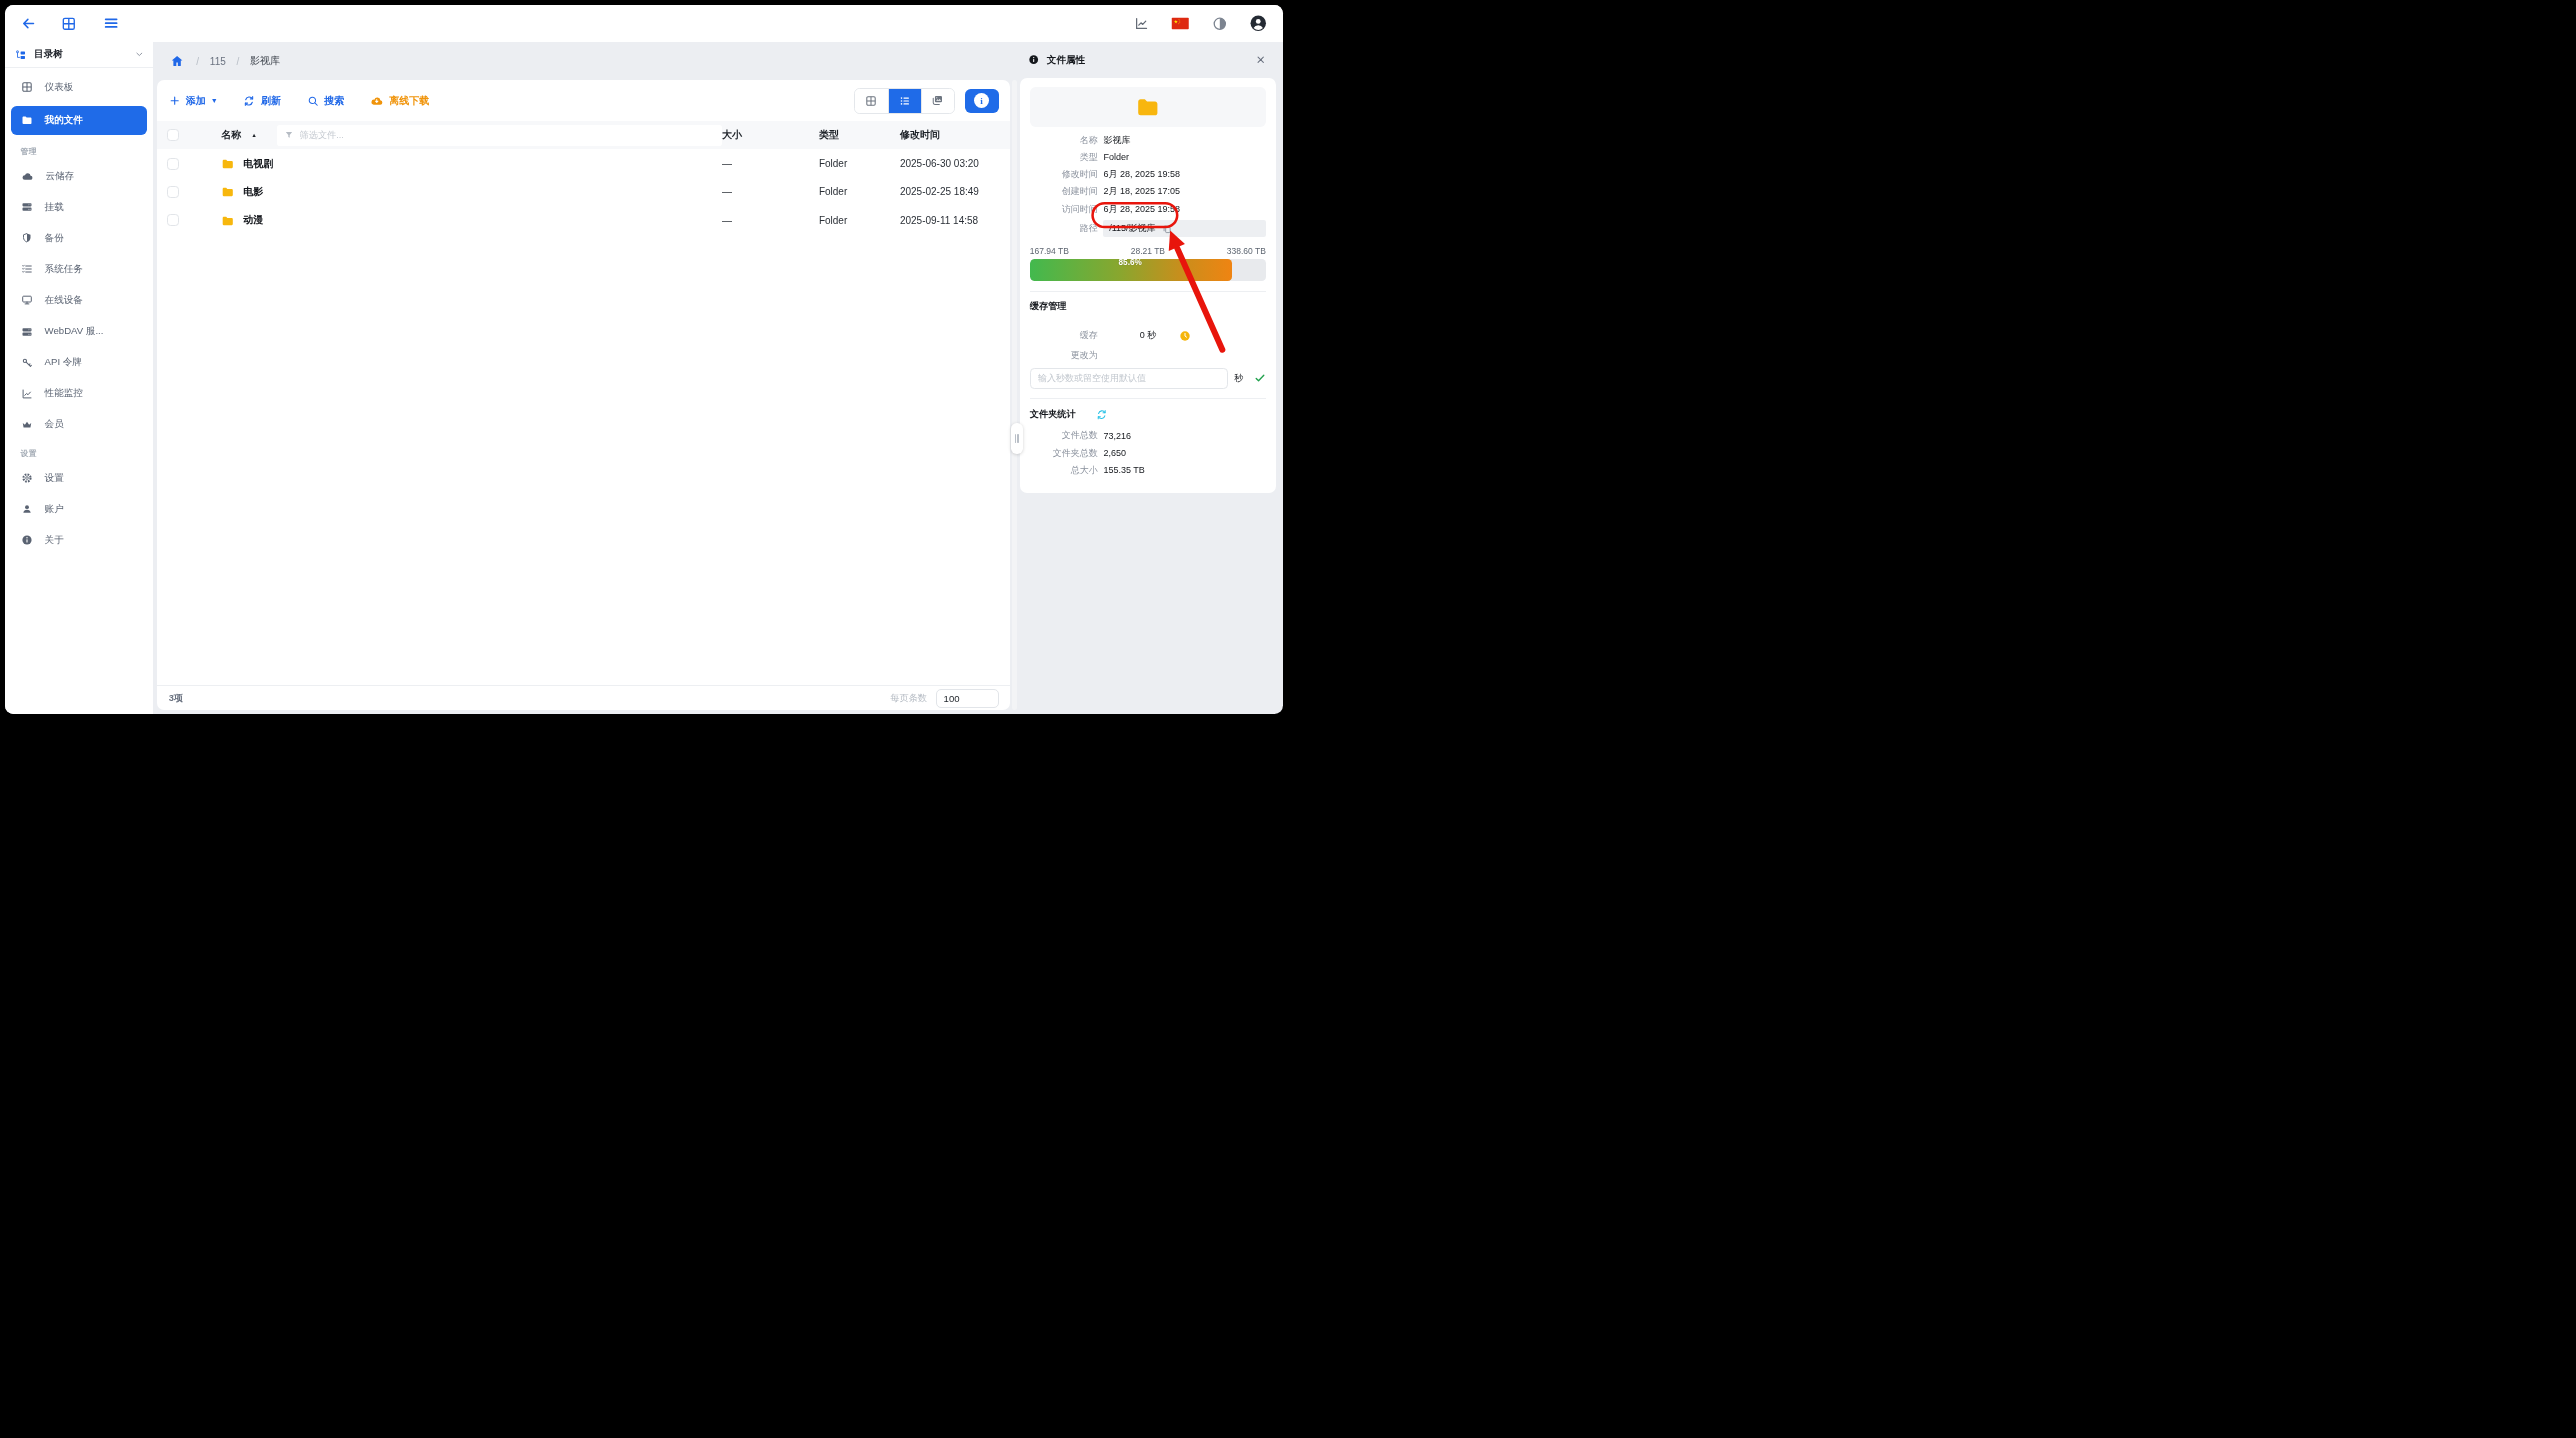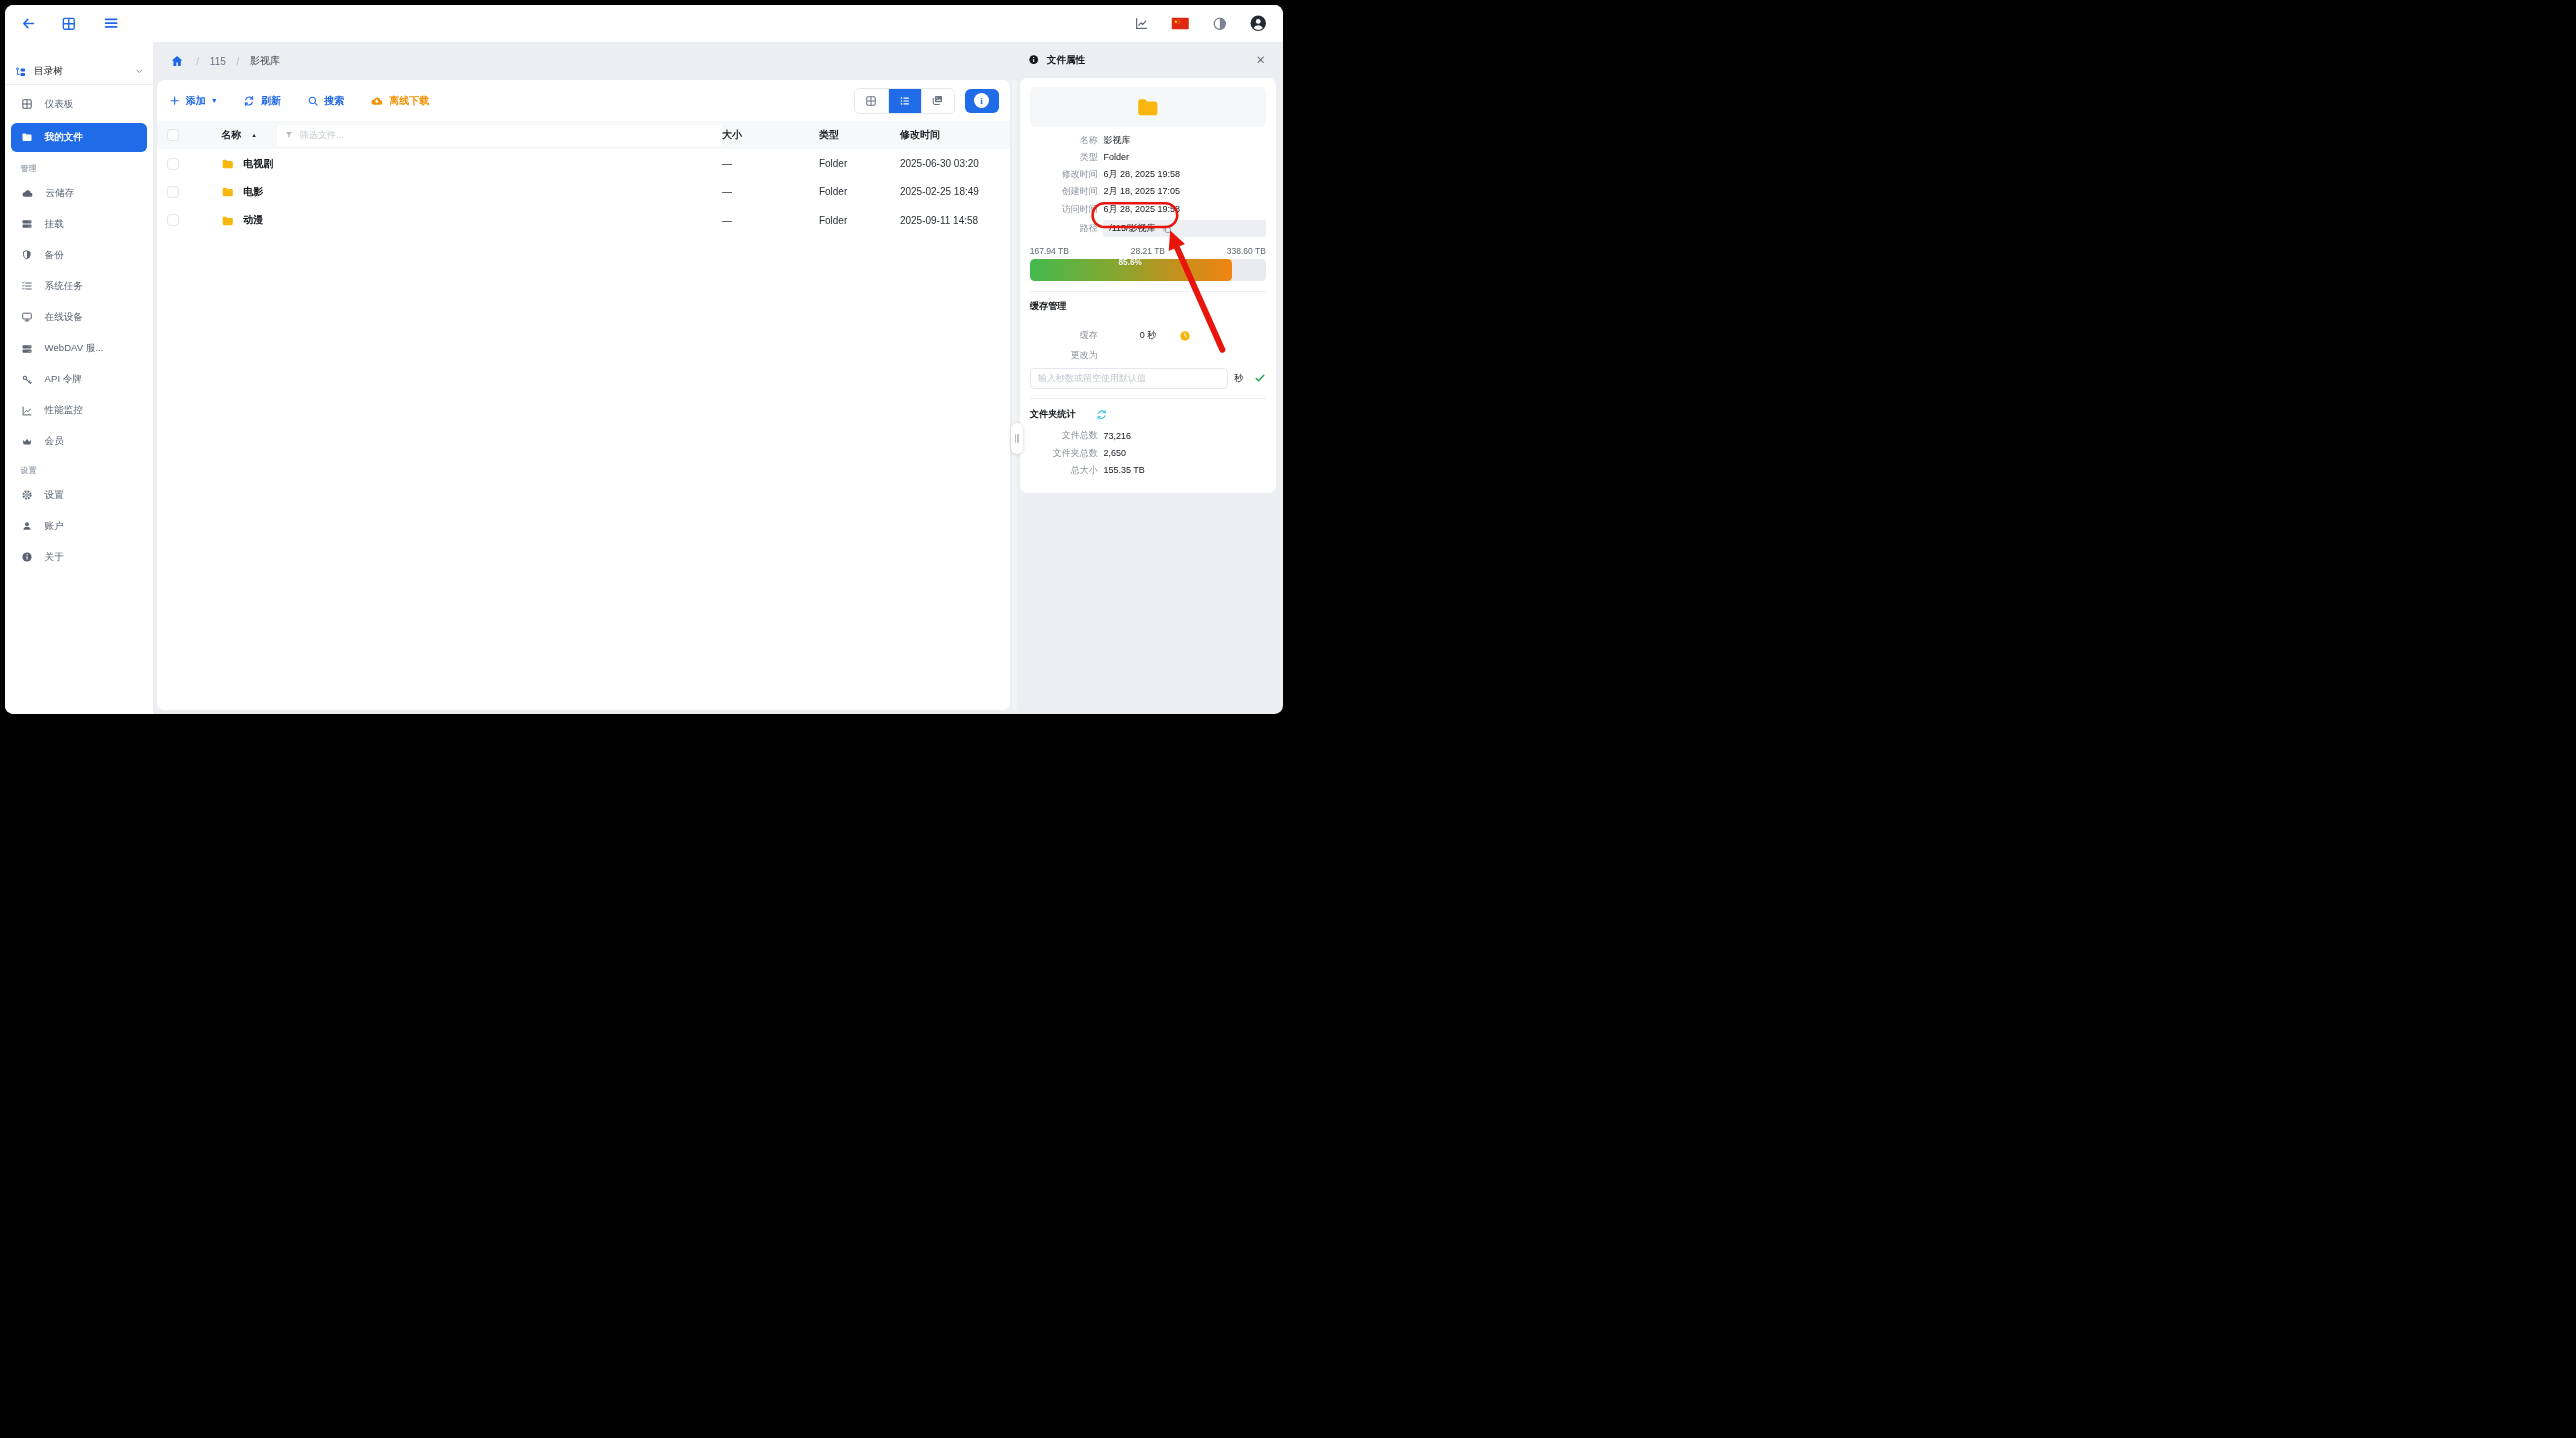--- a/index.html
+++ b/index.html
@@ -14,21 +14,21 @@
   .icbtn { background:none; border:none; cursor:pointer; display:flex; align-items:center; justify-content:center; padding:1.4px; }
   .ic { display:block; }
   .blue { color:#2068e8; }
   .gray { color:#646b76; }
 
   
   .body { flex:1; display:flex; min-height:0; }
 
   
   .sidebar { width:148px; background:#fff; flex:none; display:flex; flex-direction:column; }
-  .sb-header { height:26px; display:flex; align-items:center; padding:0 8.5px 0 10px; border-bottom:0.7px solid #edeff2; color:#23272e; font-size:9.6px; font-weight:400; gap:7.1px; cursor:pointer;margin-top:17px; }
+  .sb-header { height:26px; display:flex; align-items:center; padding:0 8.5px 0 10px; border-bottom:0.7px solid #edeff2; color:#23272e; font-size:9.6px; font-weight:700; gap:7.1px; cursor:pointer; }
   .sb-header .lbl { flex:1; }
   .sb-nav { padding:7.1px 6.4px; overflow:hidden; }
   .sb-item { height:24px; margin-bottom:7.1px; display:flex; align-items:center; padding-left:9.2px; gap:12px; border-radius:5.7px; color:#5a6372; font-size:9.6px; font-weight:500; cursor:pointer; }
   .sb-item.active { height:28.4px; background:#1f6be8; color:#fff; font-weight:600; }
   .sb-section { margin:11.4px 0 7.1px; padding-left:9.2px; font-size:7.8px; font-weight:700; color:#a3abb5; letter-spacing:0.4px; }
 
   
   .main-col { flex:1; display:flex; flex-direction:column; min-width:0; position:relative; padding:0 7.1px 3.6px 4.3px; }
   .breadcrumb { height:38px; display:flex; align-items:center; gap:10.7px; padding-left:11.4px; flex:none; }
   .crumb-sep { color:#b9bfc7; font-size:10px; }
@@ -524,20 +524,27 @@
                 </svg>
                 <span class="fname">动漫</span>
               </div>
           <div class="cell-dim">—</div>
           <div class="cell-dim">Folder</div>
           <div class="cell-dim">2025-09-11 14:58</div>
         </div>
 
         <div class="tspacer"></div>
 
+        <div class="tfoot">
+          <span class="count">3项</span>
+          <div class="pp">
+            <span class="pp-label">每页条数</span>
+            <input class="pp-input" value="100" style="">
+          </div>
+        </div>
       </div>
 
       <div class="scroll-strip"></div>
       <div class="drag-pill">
             <i></i>
             <i></i>
           </div>
     </div>
 
     <div class="right-col">

